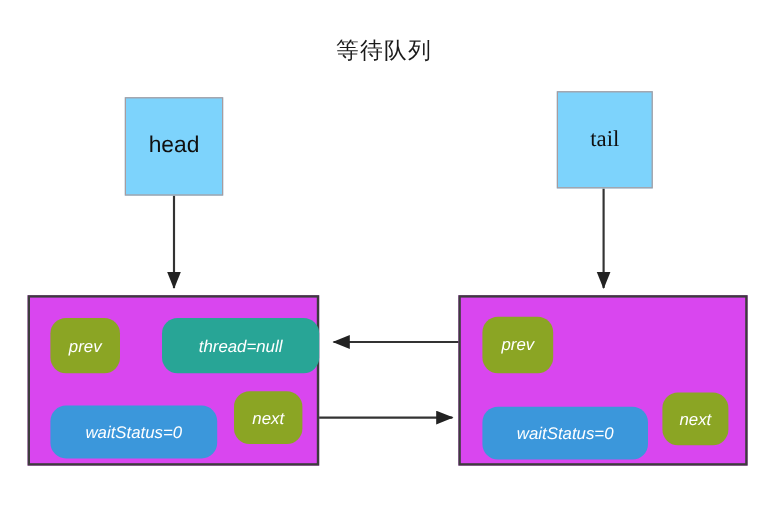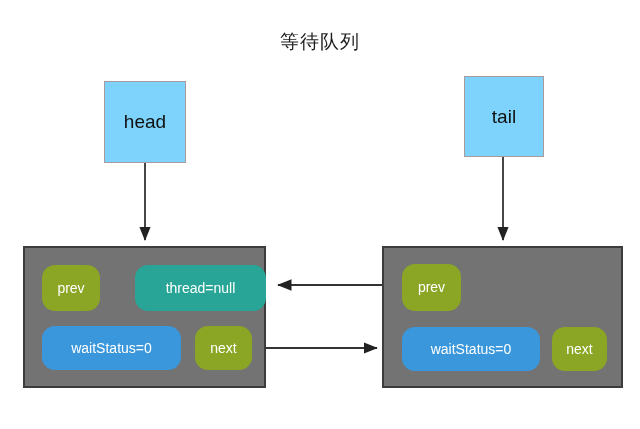--- a/index.html
+++ b/index.html
@@ -35,49 +35,50 @@
     background: #7dd3fc;
     border: 1.5px solid #a99b9d;
     display: flex;
     align-items: center;
     justify-content: center;
     font-size: 19px;
     color: #101010;
     box-sizing: border-box;
   }
   #ptr-head { left: 104px; top: 81px; width: 82px; height: 82px; }
-  #ptr-tail { left: 464px; top: 76px; width: 80px; height: 81px; }
+  #ptr-tail { left: 464px; top: 76px; width: 80px; height: 81px; font-family: Liberation Serif, serif; }
 
   
   .node {
     position: absolute;
-    background: #737373;
+    background: #d946ef;
     border: 2px solid #3c3c3c;
     box-sizing: border-box;
+    font-style: italic;
   }
   #node-head { left: 23px; top: 246px; width: 243px; height: 142px; }
   #node-tail { left: 382px; top: 246px; width: 241px; height: 142px; }
 
   
   .pill {
     position: absolute;
     border-radius: 13px;
     display: flex;
     align-items: center;
     justify-content: center;
     color: #ffffff;
     font-size: 14px;
     text-align: center;
     line-height: 1.15;
     box-sizing: border-box;
     white-space: pre-line;
   }
   .pill.prev, .pill.next { background: #8ba524; }
   .pill.thread { background: #28a596; }
-  .pill.status { background: #3b97db; }
+  .pill.status { background: #3b97db; margin-top: 12px; }
 
   
   #hn-prev   { left: 17px;  top: 17px;  width: 58px;  height: 46px; }
   #hn-thread { left: 110px; top: 17px;  width: 131px; height: 46px; text-align: center; }
   #hn-status { left: 17px;  top: 78px;  width: 139px; height: 44px; }
   #hn-next   { left: 170px; top: 78px;  width: 57px;  height: 44px; }
 
   
   #tn-prev   { left: 18px;  top: 16px;  width: 59px;  height: 47px; }
   #tn-thread { left: 110px; top: 12px;  width: 94px;  height: 55px; }

